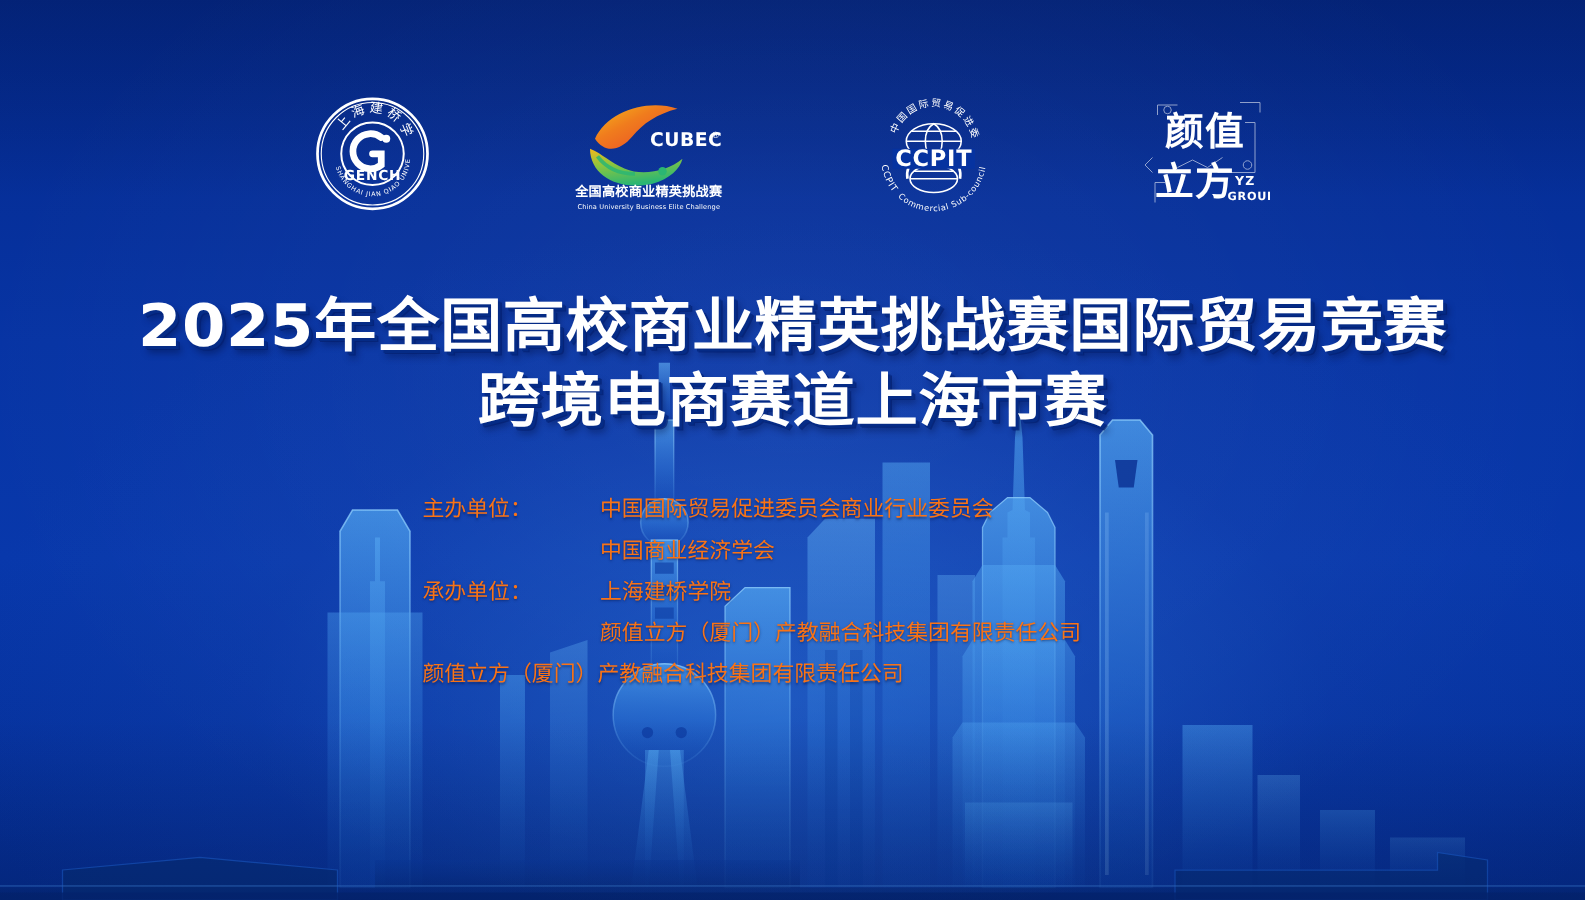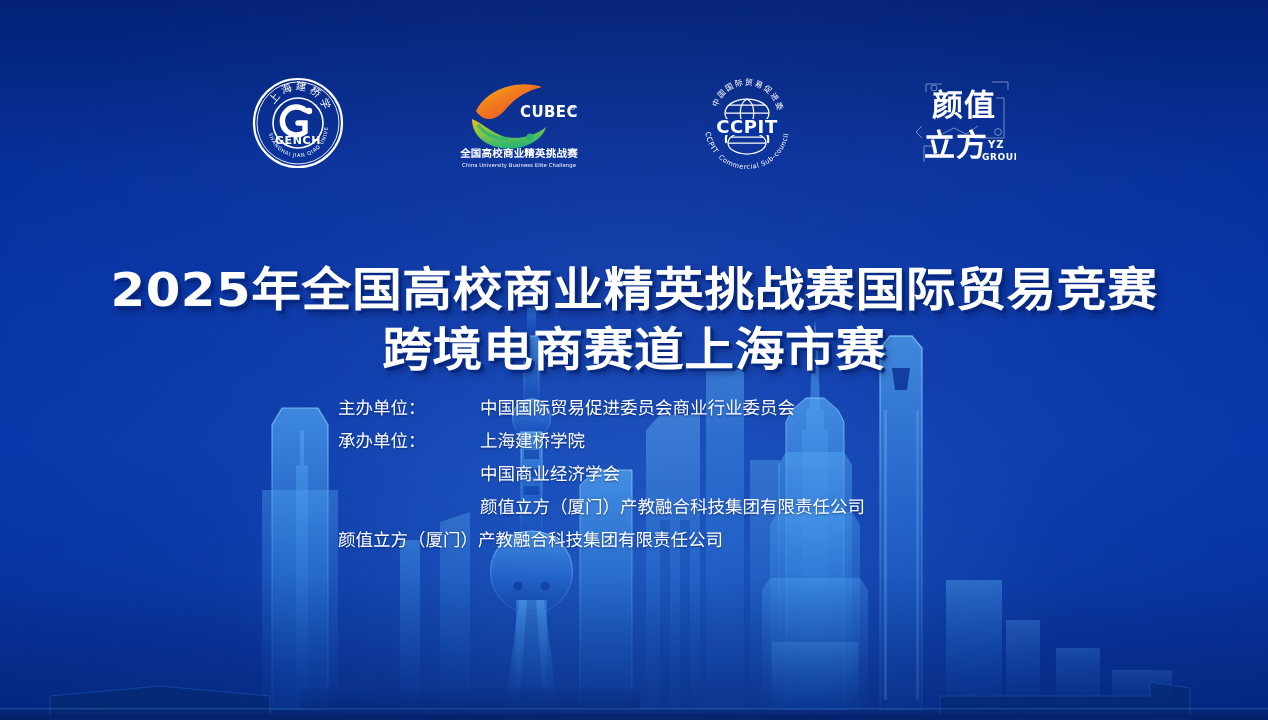--- a/index.html
+++ b/index.html
@@ -62,21 +62,20 @@
   
   .logo-yz { width: 104px; height: 94px; }
 
   
   .title-block {
     position: absolute;
     top: 234px;
     left: 0;
     width: 1268px;
     text-align: center;
-    margin-top: 28px;
   }
   .title-line {
     font-family: "DejaVu Sans", "Liberation Sans", sans-serif;
     font-weight: 700;
     font-size: 47px;
     line-height: 56px;
     letter-spacing: 0.5px;
     color: #ffffff;
     white-space: nowrap;
     transform: scaleX(1.06);
@@ -86,21 +85,21 @@
        4px 5px 6px rgba(2,16,66,0.45);
   }
   .title-line-2 { margin-top: 4px; }
 
   
   .credits {
     position: absolute;
     top: 392px;
     left: 338px;
     width: 620px;
-    color: #ffffff;
+    color: #f97316;
     font-size: 17.5px;
     line-height: 33px;
     font-family: "DejaVu Sans", "Liberation Sans", sans-serif;
     text-shadow: 0 1px 2px rgba(2,18,70,0.55);
   }
   .credit-row {
     display: flex;
     align-items: baseline;
     height: 33px;
   }
@@ -315,29 +314,29 @@
     <div class="title-line title-line-1">2025年全国高校商业精英挑战赛国际贸易竞赛</div>
     <div class="title-line title-line-2">跨境电商赛道上海市赛</div>
   </div>
 
   <div class="credits">
     <div class="credit-row">
       <span class="credit-label">主办单位：</span>
       <span class="credit-value">中国国际贸易促进委员会商业行业委员会</span>
     </div>
     <div class="credit-row">
+      <span class="credit-label"></span>
+      <span class="credit-value">中国商业经济学会</span>
+    </div>
+    <div class="credit-row">
       <span class="credit-label">承办单位：</span>
       <span class="credit-value">上海建桥学院</span>
     </div>
     <div class="credit-row">
       <span class="credit-label"></span>
-      <span class="credit-value">中国商业经济学会</span>
-    </div>
-    <div class="credit-row">
-      <span class="credit-label"></span>
       <span class="credit-value">颜值立方（厦门）产教融合科技集团有限责任公司</span>
     </div>
     <div class="credit-row">
       <span class="credit-value">颜值立方（厦门）产教融合科技集团有限责任公司</span>
     </div>
   </div>
 
 </div>
 
 </body></html>

